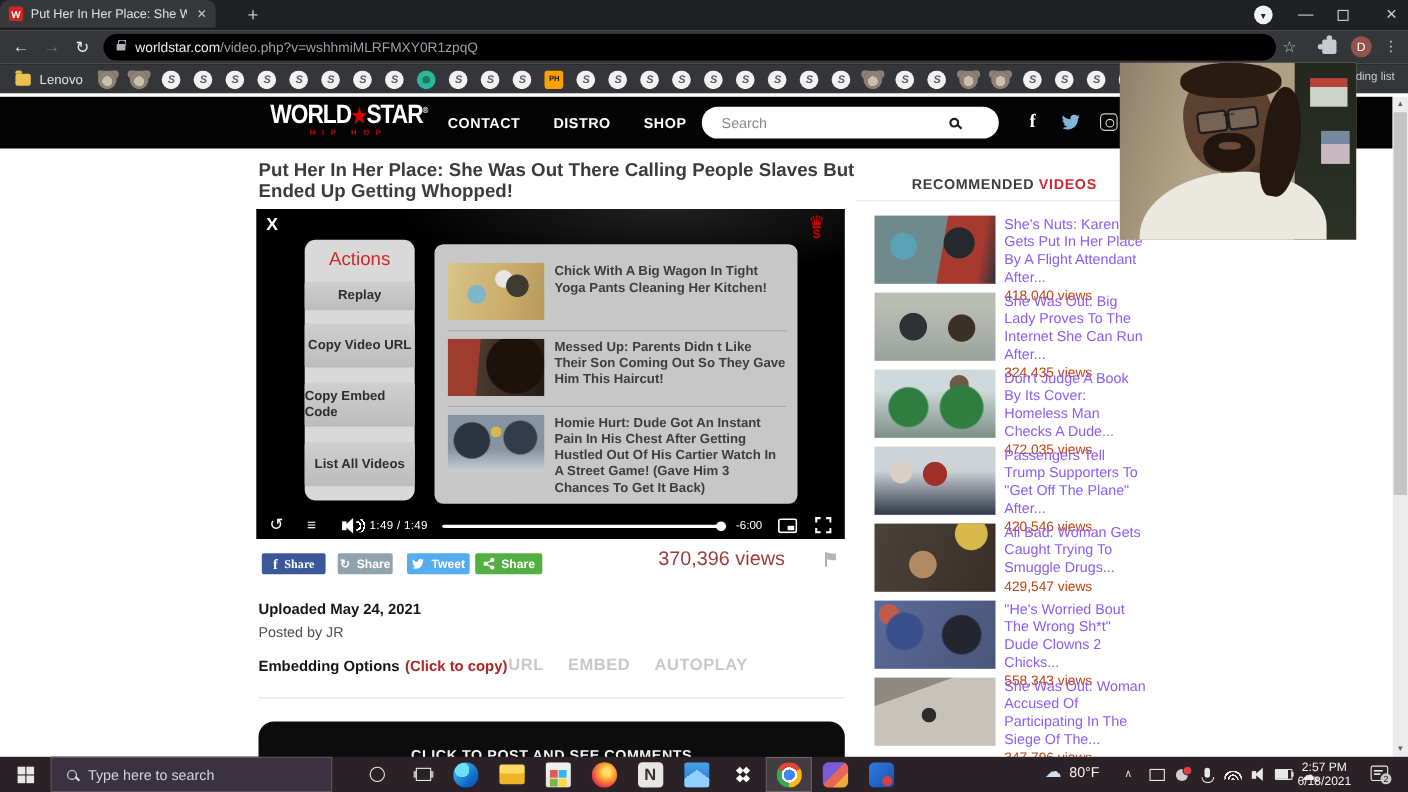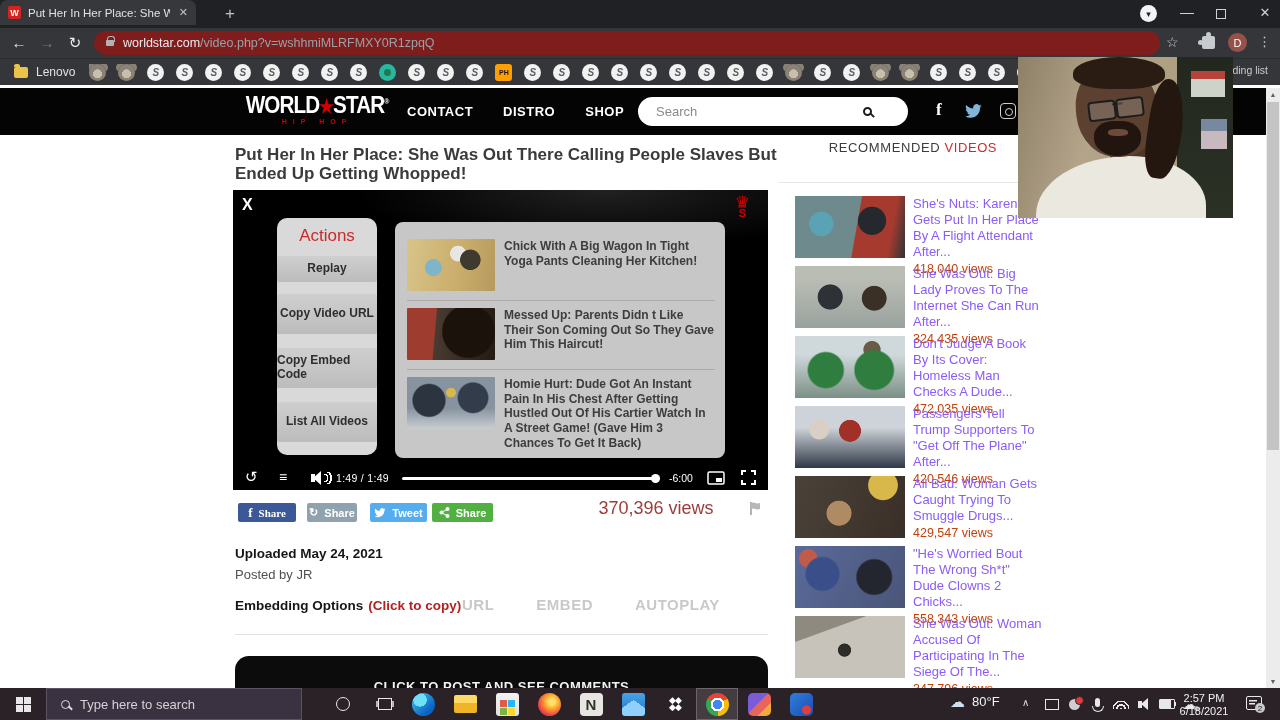--- a/index.html
+++ b/index.html
@@ -15,21 +15,21 @@
   .tab-title{font-size:11.5px;color:#dfe1e5;white-space:nowrap;overflow:hidden;width:142px}
   .tab-close{color:#bfc2c6;font-size:11px;margin-left:auto;cursor:pointer}
   .newtab{left:220px;top:4px;color:#bfc2c6;font-size:17px;width:20px;text-align:center}
   .media-btn{left:1140px;top:5px;width:17px;height:17px;background:#f1f3f4;border-radius:50%;display:flex;align-items:center;justify-content:center;color:#202124;font-size:9px}
   .win-min{left:1172px;top:4px;width:30px;color:#cfd1d4;font-size:14px;text-align:center}
   .win-max{left:1216px;top:9px;width:10px;height:10px;border:1.5px solid #cfd1d4}
   .win-close{left:1250px;top:5px;width:30px;color:#cfd1d4;font-size:13px;text-align:center}
 
   .toolbar{left:0;top:28px;width:1280px;height:30px;background:#35363a}
   .nav-ic{top:34px;font-size:15px;color:#e8eaed;width:22px;text-align:center}
-  .omnibox{left:94px;top:31px;width:1066px;height:24px;background:#7f1d1d;border-radius:12px;display:flex;align-items:center;padding:0 12px;gap:9px}
+  .omnibox{left:94px;top:31px;width:1066px;height:24px;background:#000000;border-radius:12px;display:flex;align-items:center;padding:0 12px;gap:9px}
   .lock{width:8px;height:6px;background:#aeb3b9;border-radius:1px;position:relative;flex:none}
   .lock::before{content:"";position:absolute;top:-4px;left:1px;width:6px;height:5px;border:1.5px solid #aeb3b9;border-bottom:none;border-radius:3px 3px 0 0}
   .url{font-size:12.5px;white-space:nowrap}
   .url .domain{color:#e8eaed}
   .url .path{color:#9aa0a6}
   .star{left:1166px;top:34px;color:#c8cbce;font-size:14px}
   .puzzle{left:1202px;top:36px;width:13px;height:13px;background:#c8cbce;border-radius:2px}
   .puzzle::before{content:"";position:absolute;top:-4px;left:4px;width:5px;height:5px;border-radius:50%;background:#c8cbce}
   .puzzle::after{content:"";position:absolute;left:-4px;top:4px;width:5px;height:5px;border-radius:50%;background:#c8cbce}
   .avatar{left:1228px;top:33px;width:19px;height:19px;border-radius:50%;background:#96524a;color:#fff;font-size:11px;display:flex;align-items:center;justify-content:center}
@@ -111,27 +111,27 @@
   .sh-tw{left:137px;width:57px;background:#55acee}
   .sh-green{left:199px;width:61px;background:#52b043}
   .views{left:556px;top:498px;width:200px;text-align:center;color:#9e3b3b;font-size:18px}
   .flag{left:749px;top:501px}
 
   
   .uploaded{left:235px;top:546px;font-size:13.5px;font-weight:bold;color:#161616}
   .posted{left:235px;top:567px;font-size:13px;color:#4f4f4f}
   .embed-row{left:235px;top:598px;font-size:13.5px;font-weight:bold;color:#161616}
   .embed-row .hint{color:#b22222;margin-left:5px}
-  .embed-opts{left:462px;top:596px;display:flex;gap:42px}
+  .embed-opts{left:462px;top:596px;display:flex;gap:22px}
   .embed-opts span{font-size:15px;font-weight:bold;color:#c9c9c9;letter-spacing:.5px}
   .divider{left:235px;top:634px;width:533px;height:1px;background:#e2e2e2}
   .comments-btn{left:235px;top:656px;width:533px;height:60px;background:#0c0c0c;border-radius:14px;text-align:center;color:#f2f2f2;font-size:13px;font-weight:bold;letter-spacing:.5px;padding-top:23px}
 
   
-  .side-head{left:780px;top:140px;width:266px;text-align:center;font-size:13px;font-weight:normal;letter-spacing:.6px}
+  .side-head{left:780px;top:160px;width:266px;text-align:center;font-size:13px;font-weight:bold;letter-spacing:.6px}
   .side-head .h1{color:#3c3c3c}
   .side-head .h2{color:#cc2b2b}
   .side-hr{left:778px;top:182px;width:268px;height:1px;background:#e8e8e8}
   .side-list{left:795px;top:196px;width:248px;display:flex;flex-direction:column;gap:8px}
   .side-item{display:flex;gap:8px;height:62px}
   .side-thumb{width:110px;height:62px;flex:none}
   .side-title{font-size:13px;line-height:16px;color:#8b5cf6}
   .side-views{font-size:12.5px;color:#c2410c;margin-top:2px}
   .side-list div.side-item:nth-of-type(1) .side-thumb{background:radial-gradient(circle at 24% 45%,#5aa3b5 0 13%,transparent 14%),radial-gradient(circle at 70% 40%,#25282c 0 16%,transparent 17%),linear-gradient(100deg,#6f8a8c 0 55%,#a63a2e 56% 85%,#2d3338)}
   .side-list div.side-item:nth-of-type(2) .side-thumb{background:radial-gradient(circle at 32% 50%,#2e3136 0 15%,transparent 16%),radial-gradient(circle at 72% 52%,#3a3026 0 14%,transparent 15%),linear-gradient(#b9bdb4 20%,#9aa29e)}

